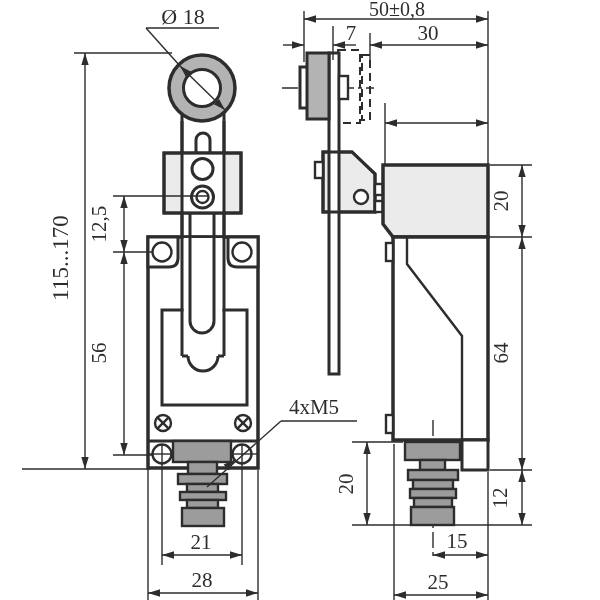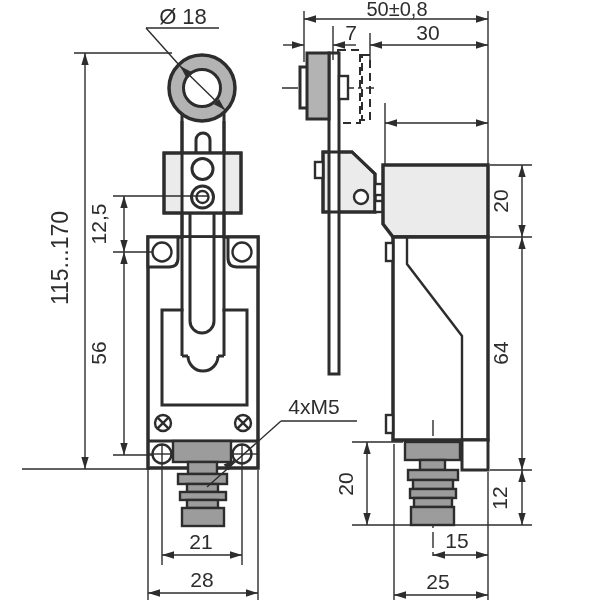--- a/index.html
+++ b/index.html
@@ -1,16 +1,16 @@
 <!DOCTYPE html>
 <html><head>
 <meta charset="utf-8">
 <style>
   html,body{margin:0;padding:0;background:#fff;}
-  .stage{width:600px;height:600px;background:#fff;position:relative;font-family:Liberation Sans, sans-serif;}
+  .stage{width:600px;height:600px;background:#fff;position:relative;font-family:Liberation Serif, serif;}
   svg{display:block;}
   .ol  {stroke:#2d2d2d;stroke-width:3;fill:none;stroke-linejoin:miter;}
   .ol2 {stroke:#2d2d2d;stroke-width:2.4;fill:none;}
   .thin{stroke:#2d2d2d;stroke-width:1.4;fill:none;}
   .dash{stroke:#2d2d2d;stroke-width:2;fill:none;stroke-dasharray:8 5;}
   .cl  {stroke:#2d2d2d;stroke-width:1.4;fill:none;stroke-dasharray:16 4 4 4;}
   .fw  {fill:#ffffff;}
   .fh  {fill:#ebebeb;}
   .fr  {fill:#b3b3b3;}
   .fg  {fill:#9c9c9c;}

